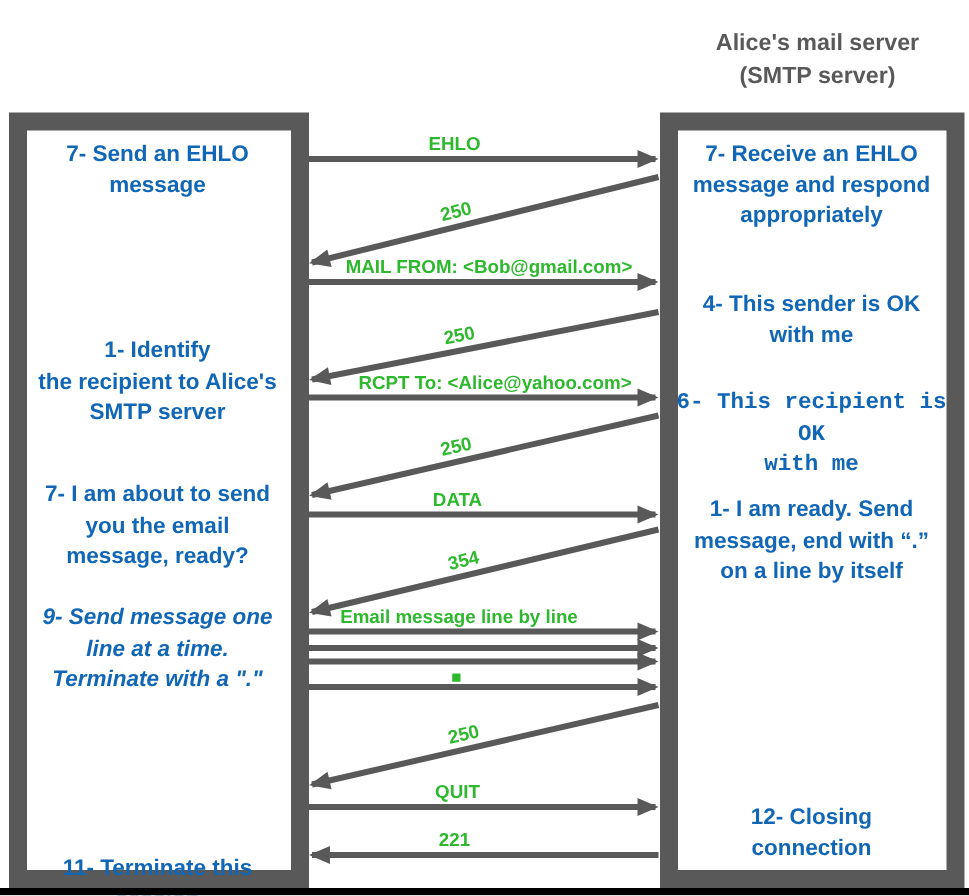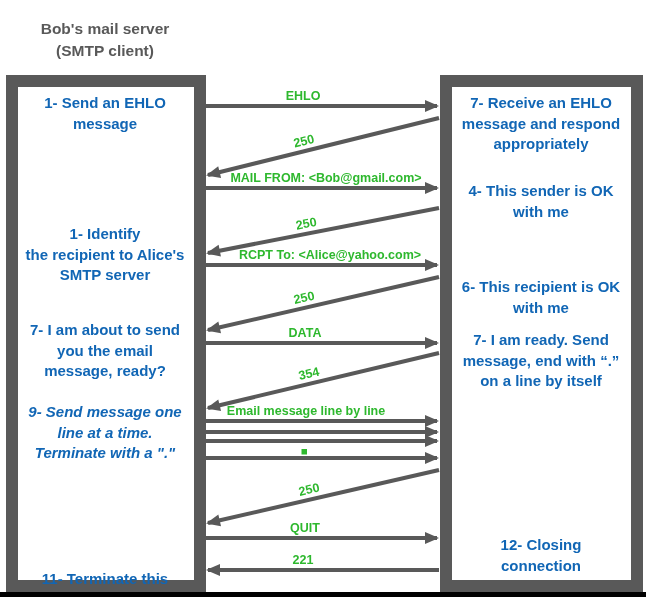--- a/index.html
+++ b/index.html
@@ -17,48 +17,48 @@
   .step.l{left:10px;width:190px;}
   .step.r{left:444px;width:194px;}
   #arrow-layer{position:absolute;left:0;top:0;pointer-events:none;}
   #bottom-bar{position:absolute;left:0;top:592px;width:646px;height:5px;background:#000;}
 </style>
 </head>
 <body>
 
 <div id="page">
 
-  <div class="hdr" style="left:10px;top:18px;width:190px;">Bob's mail server
-(SMTP client)</div>
+  <div class="hdr" style="left:448px;top:18px;width:194px;">Alice's mail server
+(SMTP server)</div>
 
   <div class="box" id="client-box"></div>
   <div class="box" id="server-box"></div>
 
-  <div class="step l" style="top:93px;">1- Send an EHLO
+  <div class="step l" style="top:93px;">7- Send an EHLO
 message</div>
   <div class="step l" style="top:224px;">1- Identify
 the recipient to Alice's
 SMTP server</div>
   <div class="step l" style="top:320px;">7- I am about to send
 you the email
 message, ready?</div>
   <div class="step l" style="top:402px;font-style:italic;">9- Send message one
 line at a time.
 Terminate with a "."</div>
   <div class="step l" style="top:525px;margin-top:44px;">11- Terminate this
 session</div>
 
   <div class="step r" style="top:93px;">7- Receive an EHLO
 message and respond
 appropriately</div>
-  <div class="step r" style="top:181px;">4- This sender is OK
+  <div class="step r" style="top:193px;">4- This sender is OK
 with me</div>
-  <div class="step r" style="top:277px;">6- This recipient is OK
+  <div class="step r" style="top:259px;font-family:Liberation Mono, monospace;">6- This recipient is OK
 with me</div>
-  <div class="step r" style="top:330px;">7-  I am ready. Send
+  <div class="step r" style="top:330px;">1-  I am ready. Send
 message, end with “.”
 on a line by itself</div>
   <div class="step r" style="top:535px;">12-  Closing
 connection</div>
 
   <svg id="arrow-layer" width="646" height="597" viewBox="0 0 646 597">
       <defs>
         <marker id="ah" markerUnits="userSpaceOnUse" markerWidth="16" markerHeight="14" refX="13" refY="7" orient="auto">
           <path d="M1,1 L15,7 L1,13 Z" fill="#595959"></path>
         </marker>

